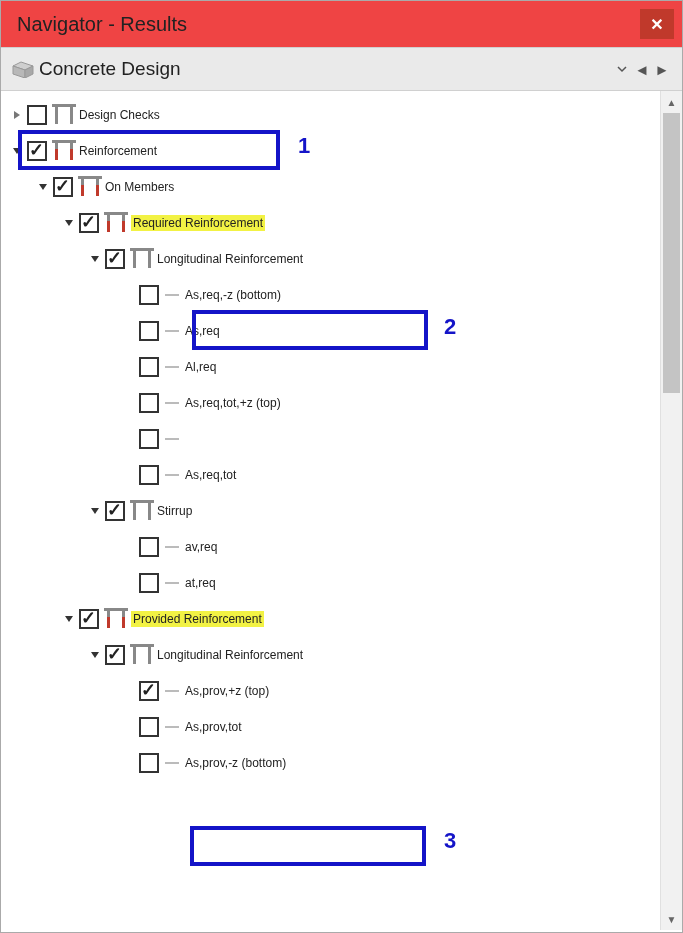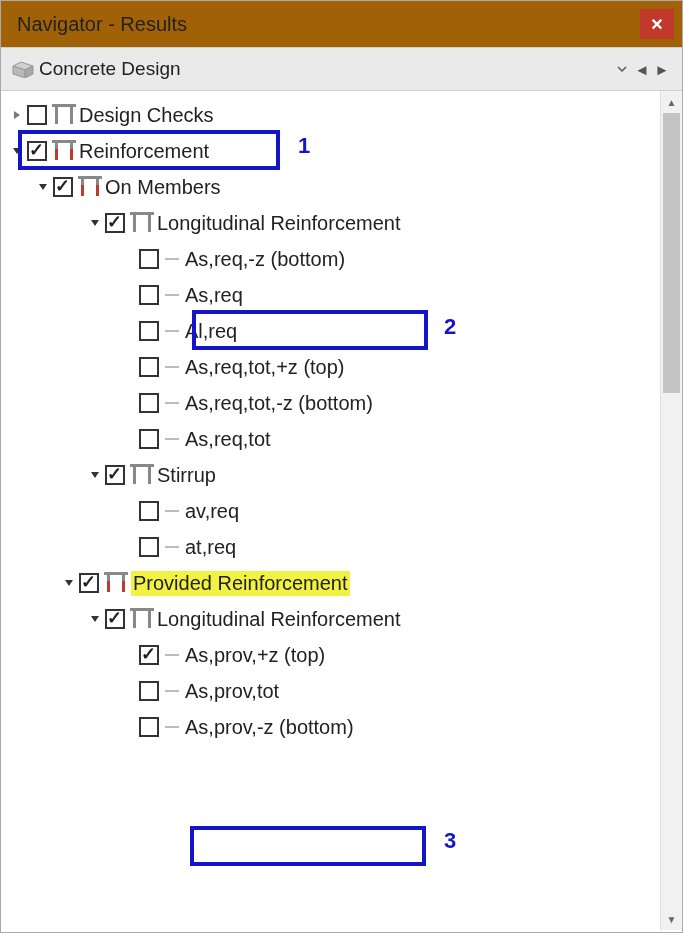--- a/index.html
+++ b/index.html
@@ -11,21 +11,21 @@
     width: 683px;
     height: 933px;
     overflow: hidden;
     border: 1px solid #aaa;
   }
   .title-bar {
     display: flex;
     align-items: center;
     justify-content: space-between;
     padding: 8px 8px 8px 16px;
-    background: #a16207;
+    background: #ef4444;
   }
   .title-text { font-size: 20px; }
   .close-btn {
     width: 34px; height: 30px;
     background: #c0392b;
     color: #fff;
     display: flex;
     align-items: center;
     justify-content: center;
     font-size: 16px;
@@ -141,21 +141,21 @@
   .beam-icon.red::before, .beam-icon.red::after {
     background: linear-gradient(to bottom, #888 40%, #c0392b 40%);
   }
   .minus-icon {
     width: 14px;
     height: 2px;
     background: #bbb;
     margin: 0 6px 0 2px;
     flex-shrink: 0;
   }
-  .label { font-size: 20px; }
+  .label { font-size: 12px; }
   .highlight-yellow { background: #f2f244; padding: 1px 2px; }
   .callout-box {
     position: absolute;
     border: 4px solid #1414c8;
     pointer-events: none;
   }
   .callout-num {
     position: absolute;
     color: #1414c8;
     font-weight: bold;
@@ -231,20 +231,34 @@
             <path d="M1 2l4 6 4-6z" fill="#333"></path>
           </svg>
         </span>
       <span class="checkbox checked"></span>
       <span class="beam-icon red">
           <span class="top"></span>
         </span>
       <span class="label">On Members</span>
     </div>
 
+    <div class="row">
+      <span class="indent"></span>
+        <span class="indent"></span>
+      <span class="expander open">
+          <svg width="10" height="10" viewBox="0 0 10 10">
+            <path d="M1 2l4 6 4-6z" fill="#333"></path>
+          </svg>
+        </span>
+      <span class="checkbox checked"></span>
+      <span class="beam-icon red">
+          <span class="top"></span>
+        </span>
+      <span class="label highlight-yellow">Required Reinforcement</span>
+    </div>
 
     <div class="row">
       <span class="indent"></span>
         <span class="indent"></span>
         <span class="indent"></span>
       <span class="expander open">
           <svg width="10" height="10" viewBox="0 0 10 10">
             <path d="M1 2l4 6 4-6z" fill="#333"></path>
           </svg>
         </span>
@@ -296,21 +310,20 @@
       <span class="label">As,req,tot,+z (top)</span>
     </div>
     <div class="row">
       <span class="indent"></span>
         <span class="indent"></span>
         <span class="indent"></span>
         <span class="indent"></span>
         <span class="indent"></span>
       <span class="checkbox"></span>
       <span class="minus-icon"></span>
-      <span class="label">As,req,tot,-z (bottom)</span>
     </div>
     <div class="row">
       <span class="indent"></span>
         <span class="indent"></span>
         <span class="indent"></span>
         <span class="indent"></span>
         <span class="indent"></span>
       <span class="checkbox"></span>
       <span class="minus-icon"></span>
       <span class="label">As,req,tot</span>

